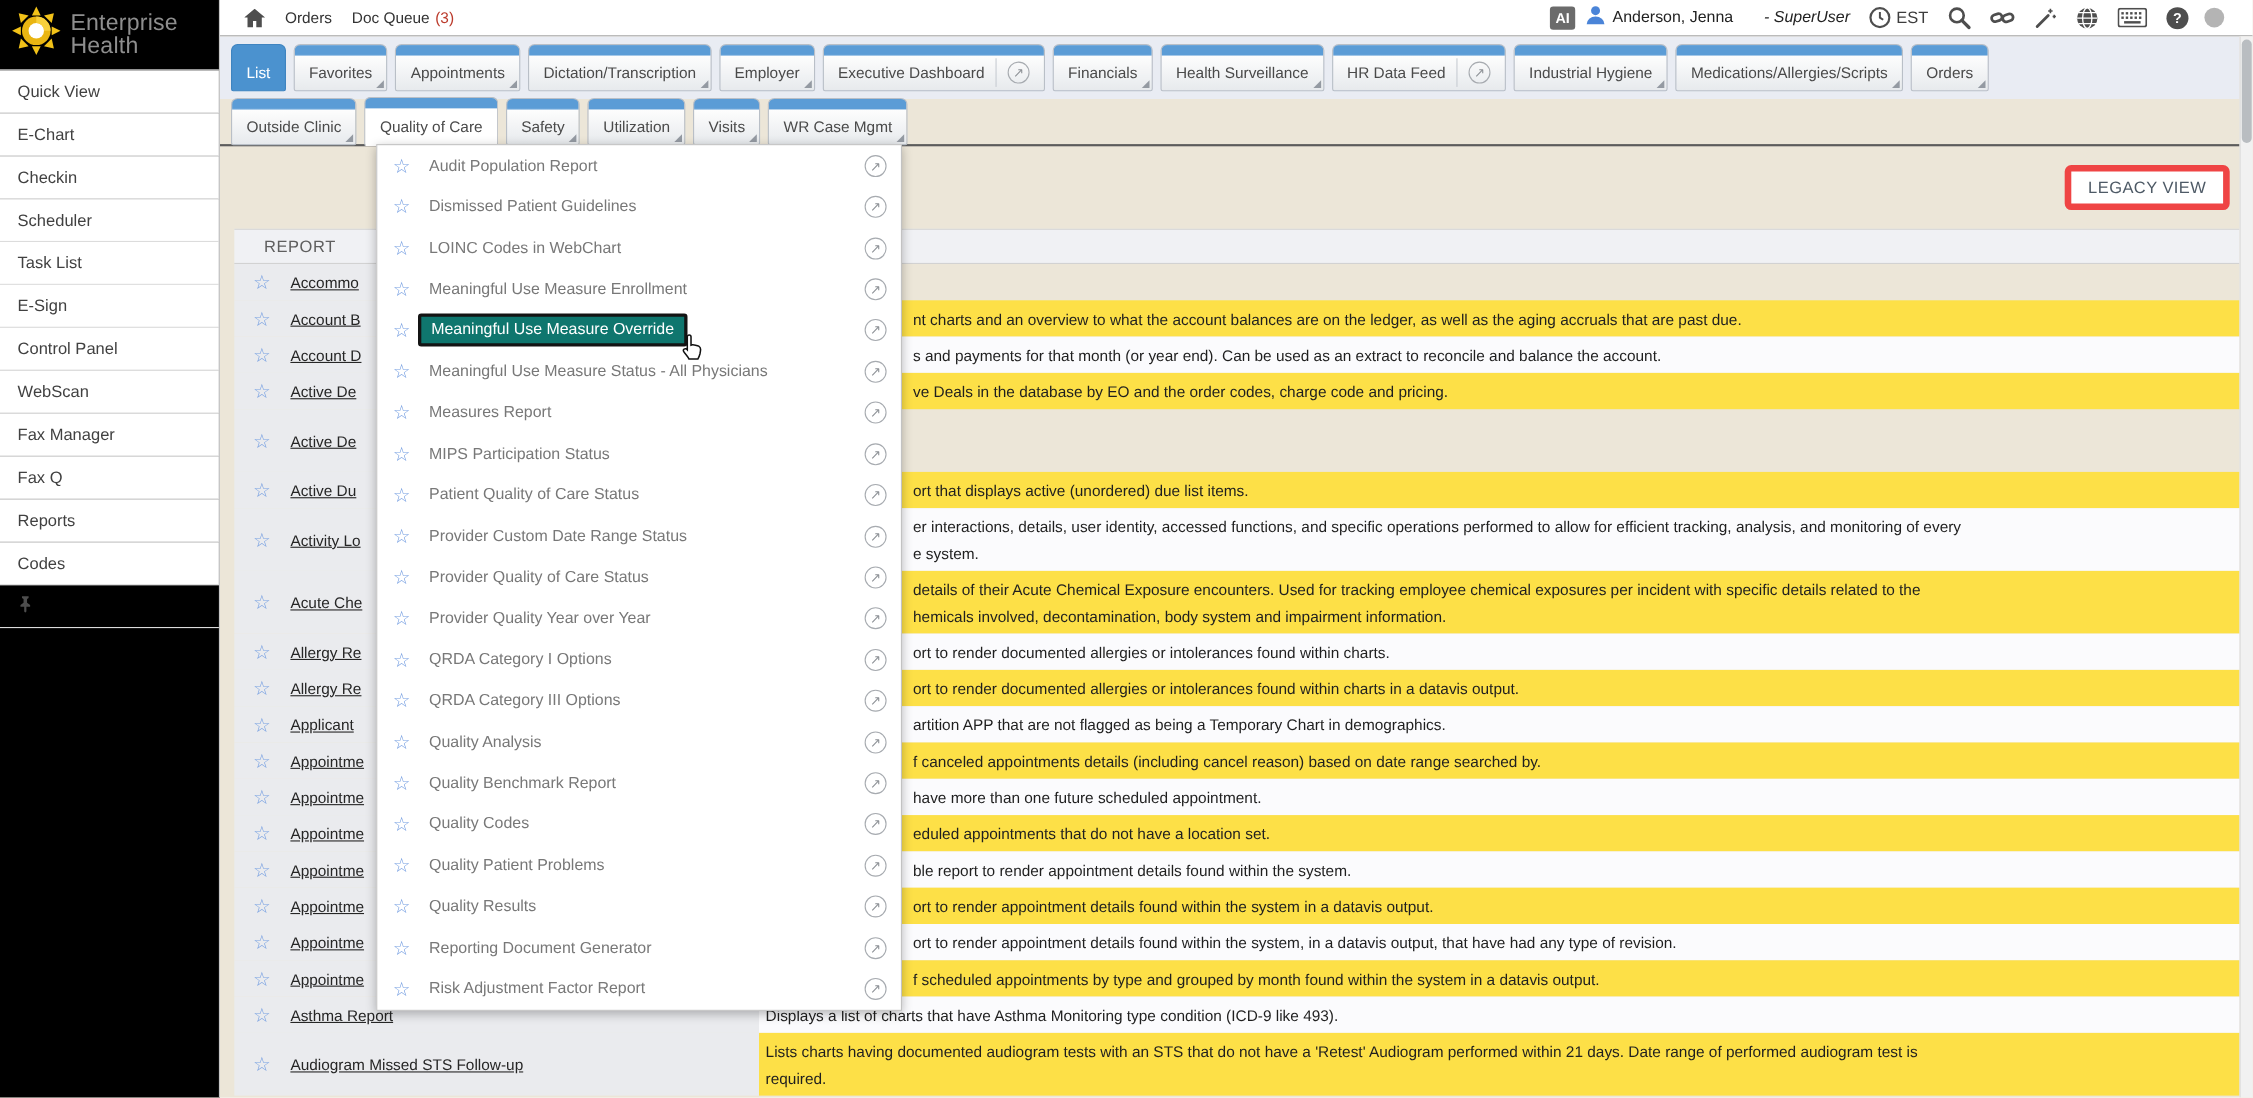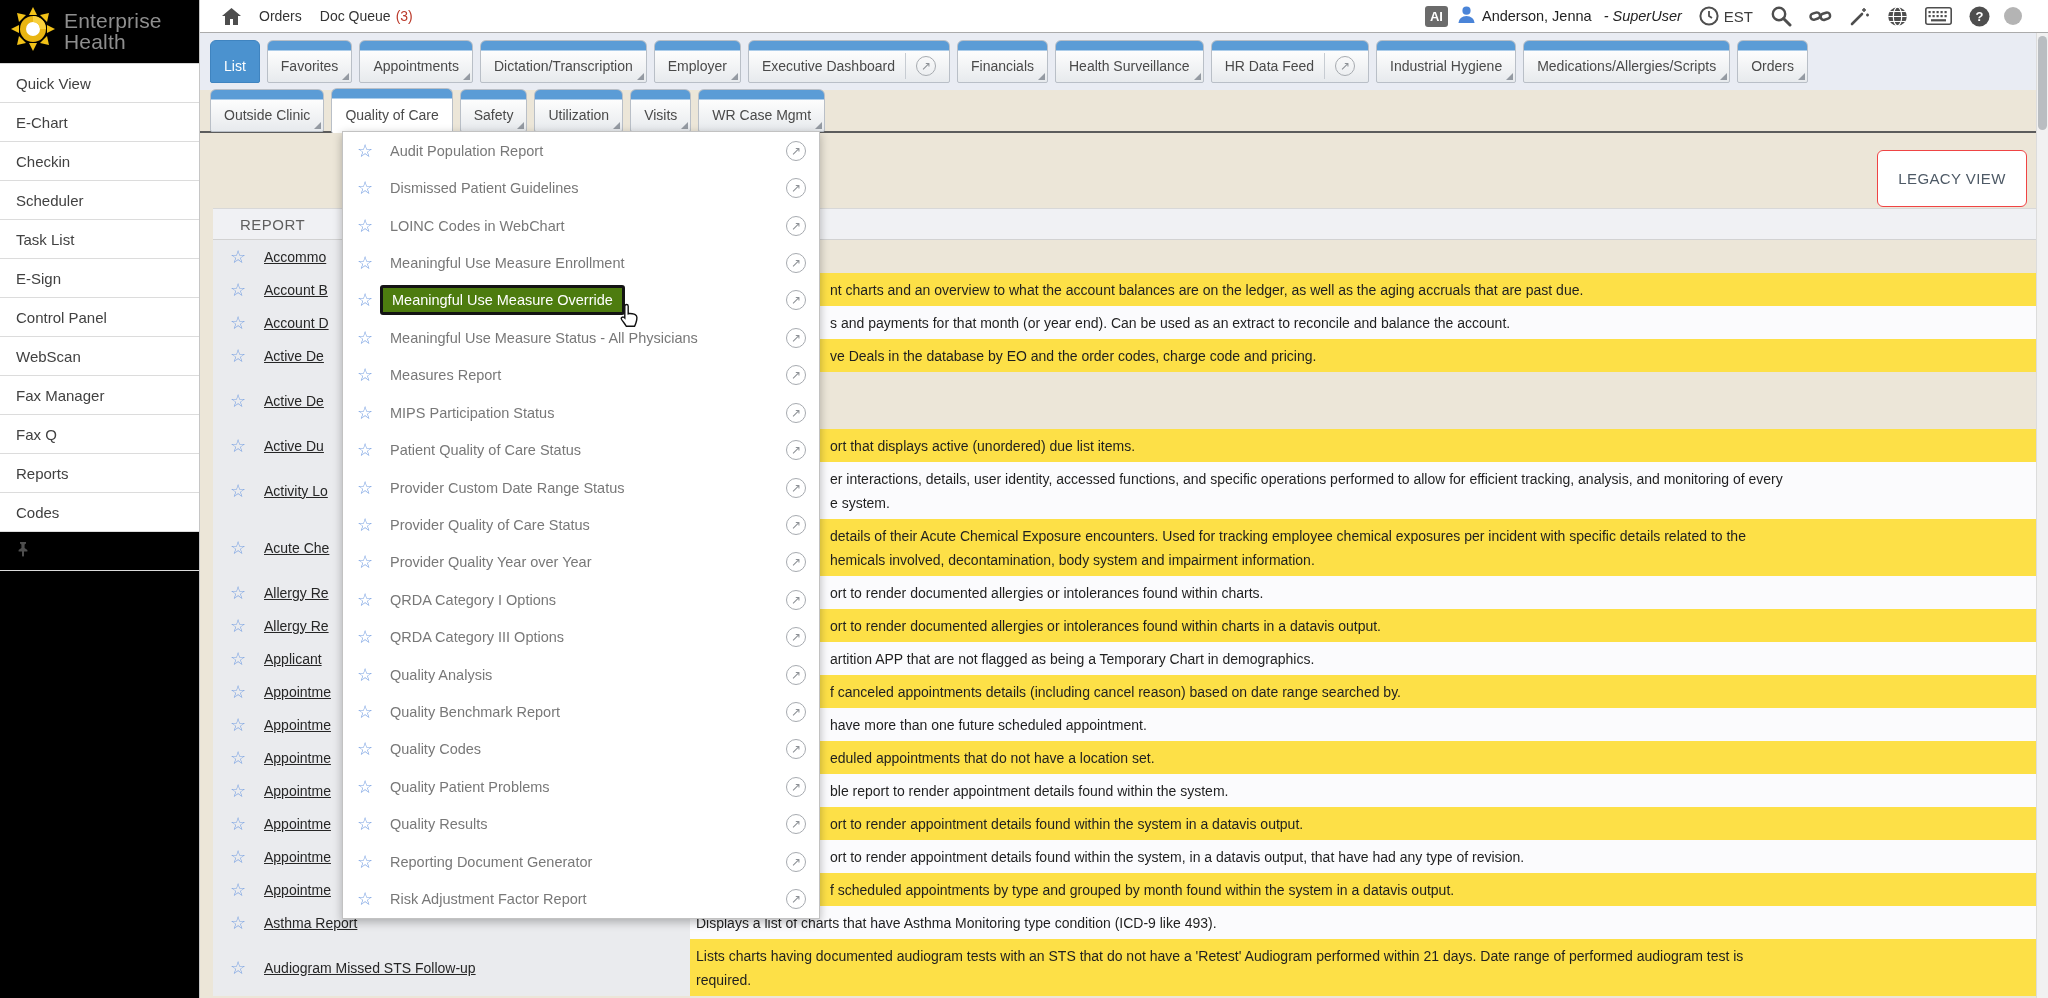--- a/index.html
+++ b/index.html
@@ -15,59 +15,59 @@
   #pin-row { height:39px; display:flex; align-items:center; padding-left:16px; border-bottom:1px solid #dcdcdc; }
 
   
   #topbar { position:absolute; left:200px; top:0; width:1848px; height:33px; background:#fff; border-bottom:1px solid #ababab; display:flex; align-items:center; z-index:30; }
   #topbar-nav { display:flex; align-items:center; gap:18px; padding-left:22px; font-size:14px; color:#333; }
   .nav-item { display:flex; gap:5px; cursor:pointer; }
   .nav-count { color:#bb3a2b; }
   #topbar-right { margin-left:auto; display:flex; align-items:center; padding-right:26px; color:#3d3d3d; }
   #ai-badge { background:#6b6b6b; color:#fff; font-weight:bold; font-size:13px; border-radius:3px; padding:3px 5px; margin-right:9px; }
   #user-name { font-size:14.5px; color:#222; margin-left:6px; }
-  #user-role { font-size:14.5px; color:#222; font-style:italic; margin-left:12px; }
+  #user-role { font-size:14.5px; color:#222; font-style:italic; margin-left:28px; }
   #tz-label { font-size:15px; margin:0 0 0 5px; }
   .tb-icon { display:inline-flex; align-items:center; justify-content:center; margin-left:17px; cursor:pointer; }
   #presence-dot { width:18px; height:18px; border-radius:50%; background:#b4b4b4; margin-left:14px; }
 
   
   #band1 { position:absolute; left:200px; top:33px; width:1836px; height:57px; background:#e9ecf3; z-index:10; }
   #band2 { position:absolute; left:200px; top:90px; width:1836px; height:43px; background:#ece6d8; border-bottom:2px solid #5c5c5c; z-index:10; }
   .tabrow { display:flex; align-items:center; gap:7px; padding-left:10px; height:100%; }
   .tab { position:relative; display:flex; align-items:center; height:43px; padding:10px 13px 2px 13px; font-size:14px; color:#4a4a4a;
          border:1px solid #b9bfc7; border-radius:6px 6px 2px 2px; cursor:pointer; white-space:nowrap;
          background:linear-gradient(to bottom, #5b9cd6 0px, #5b9cd6 9px, #fdfdfd 10px, #e7eaed 100%); }
   .tab.active { background:#4b92cf; color:#fff; border-color:#3f84c0; }
   .tab.open { background:linear-gradient(to bottom, #5b9cd6 0px, #5b9cd6 9px, #ffffff 10px, #ffffff 100%); height:45px; z-index:35; border-bottom:none; }
   .tab .fold { position:absolute; right:2px; bottom:2px; width:0; height:0; border-left:7px solid transparent; border-bottom:7px solid #949aa2; }
   .tab .ext { display:inline-flex; align-items:center; margin-left:10px; padding-left:10px; border-left:1px solid #c7ccd2; height:26px; }
   .circle-arrow { display:inline-flex; align-items:center; justify-content:center; width:20px; height:20px; border:1px solid #a7abb0; border-radius:50%; color:#8e9297; font-size:12px; line-height:1; }
 
   
-  #legacy-btn { position:absolute; left:1877px; top:150px; width:150px; height:57px; background:#fff; border:1px solid #ef4444; border-radius:6px; font-size:15px; color:#4e5a66; letter-spacing:.4px; display:flex; align-items:center; justify-content:center; cursor:pointer; z-index:5; }
+  #legacy-btn { position:absolute; left:1877px; top:150px; width:150px; height:41px; background:#fff; border:6px solid #ef4444; border-radius:6px; font-size:15px; color:#4e5a66; letter-spacing:.4px; display:flex; align-items:center; justify-content:center; cursor:pointer; z-index:5; }
 
   #report-table { position:absolute; left:213px; top:208px; width:1823px; z-index:1; }
   #table-header { height:32px; background:#f0f1f4; border-top:1px solid #d8d8d8; border-bottom:1px solid #d2d2d2; display:flex; align-items:center; padding-left:27px; font-size:15px; color:#5f5f5f; letter-spacing:.5px; }
   .trow { display:flex; }
   .trow .lcell { flex:none; width:477px; background:#eaebee; display:flex; align-items:center; padding-left:17px; overflow:hidden; }
   .trow .star { color:#7aa2e2; font-size:18px; width:22px; flex:none; cursor:pointer; }
   .trow .rname { font-size:14px; color:#262626; text-decoration:underline; white-space:nowrap; margin-left:12px; cursor:pointer; }
   .trow .dcell { flex:1; font-size:14px; color:#1f1f1f; display:flex; flex-direction:column; justify-content:center; padding:2px 10px 2px 6px; }
   .trow.odd .dcell { background:#fbfbfd; }
   .trow.even .dcell { background:#fde047; }
   .trow.occl .dcell { padding-left:140px; }
   .trow .dline { line-height:24px; }
 
   
   #qoc-dropdown { position:absolute; left:342px; top:131px; width:478px; height:788px; background:#fff; border:1px solid #c2c2c2; box-shadow:0 3px 9px rgba(0,0,0,.28); z-index:25; display:flex; flex-direction:column; }
   .dd-item { flex:1; display:flex; align-items:center; padding:0 13px 0 14px; cursor:pointer; }
   .dd-item .star { color:#79a1e2; font-size:18px; width:20px; flex:none; }
   .dd-item .dd-label { font-size:14.5px; color:#787878; margin-left:13px; white-space:nowrap; }
-  .dd-item .dd-label.selected { background:#4d7c0f; color:#fff; border:3px solid #141414; border-radius:3px; padding:4px 9px; margin-left:3px; }
+  .dd-item .dd-label.selected { background:#0f766e; color:#fff; border:3px solid #141414; border-radius:3px; padding:4px 9px; margin-left:3px; }
   .dd-item .circle-arrow { margin-left:auto; }
 
   
   #scrollbar { position:absolute; right:0; top:33px; width:12px; height:965px; background:#f1f1f1; border-left:1px solid #dcdcdc; z-index:45; }
   #scroll-thumb { position:absolute; left:1px; top:3px; width:9px; height:94px; background:#b9bdc1; border-radius:5px; }
 
   #cursor { position:absolute; left:618px; top:303px; z-index:99; pointer-events:none; }
 </style>
 </head>
 <body>

